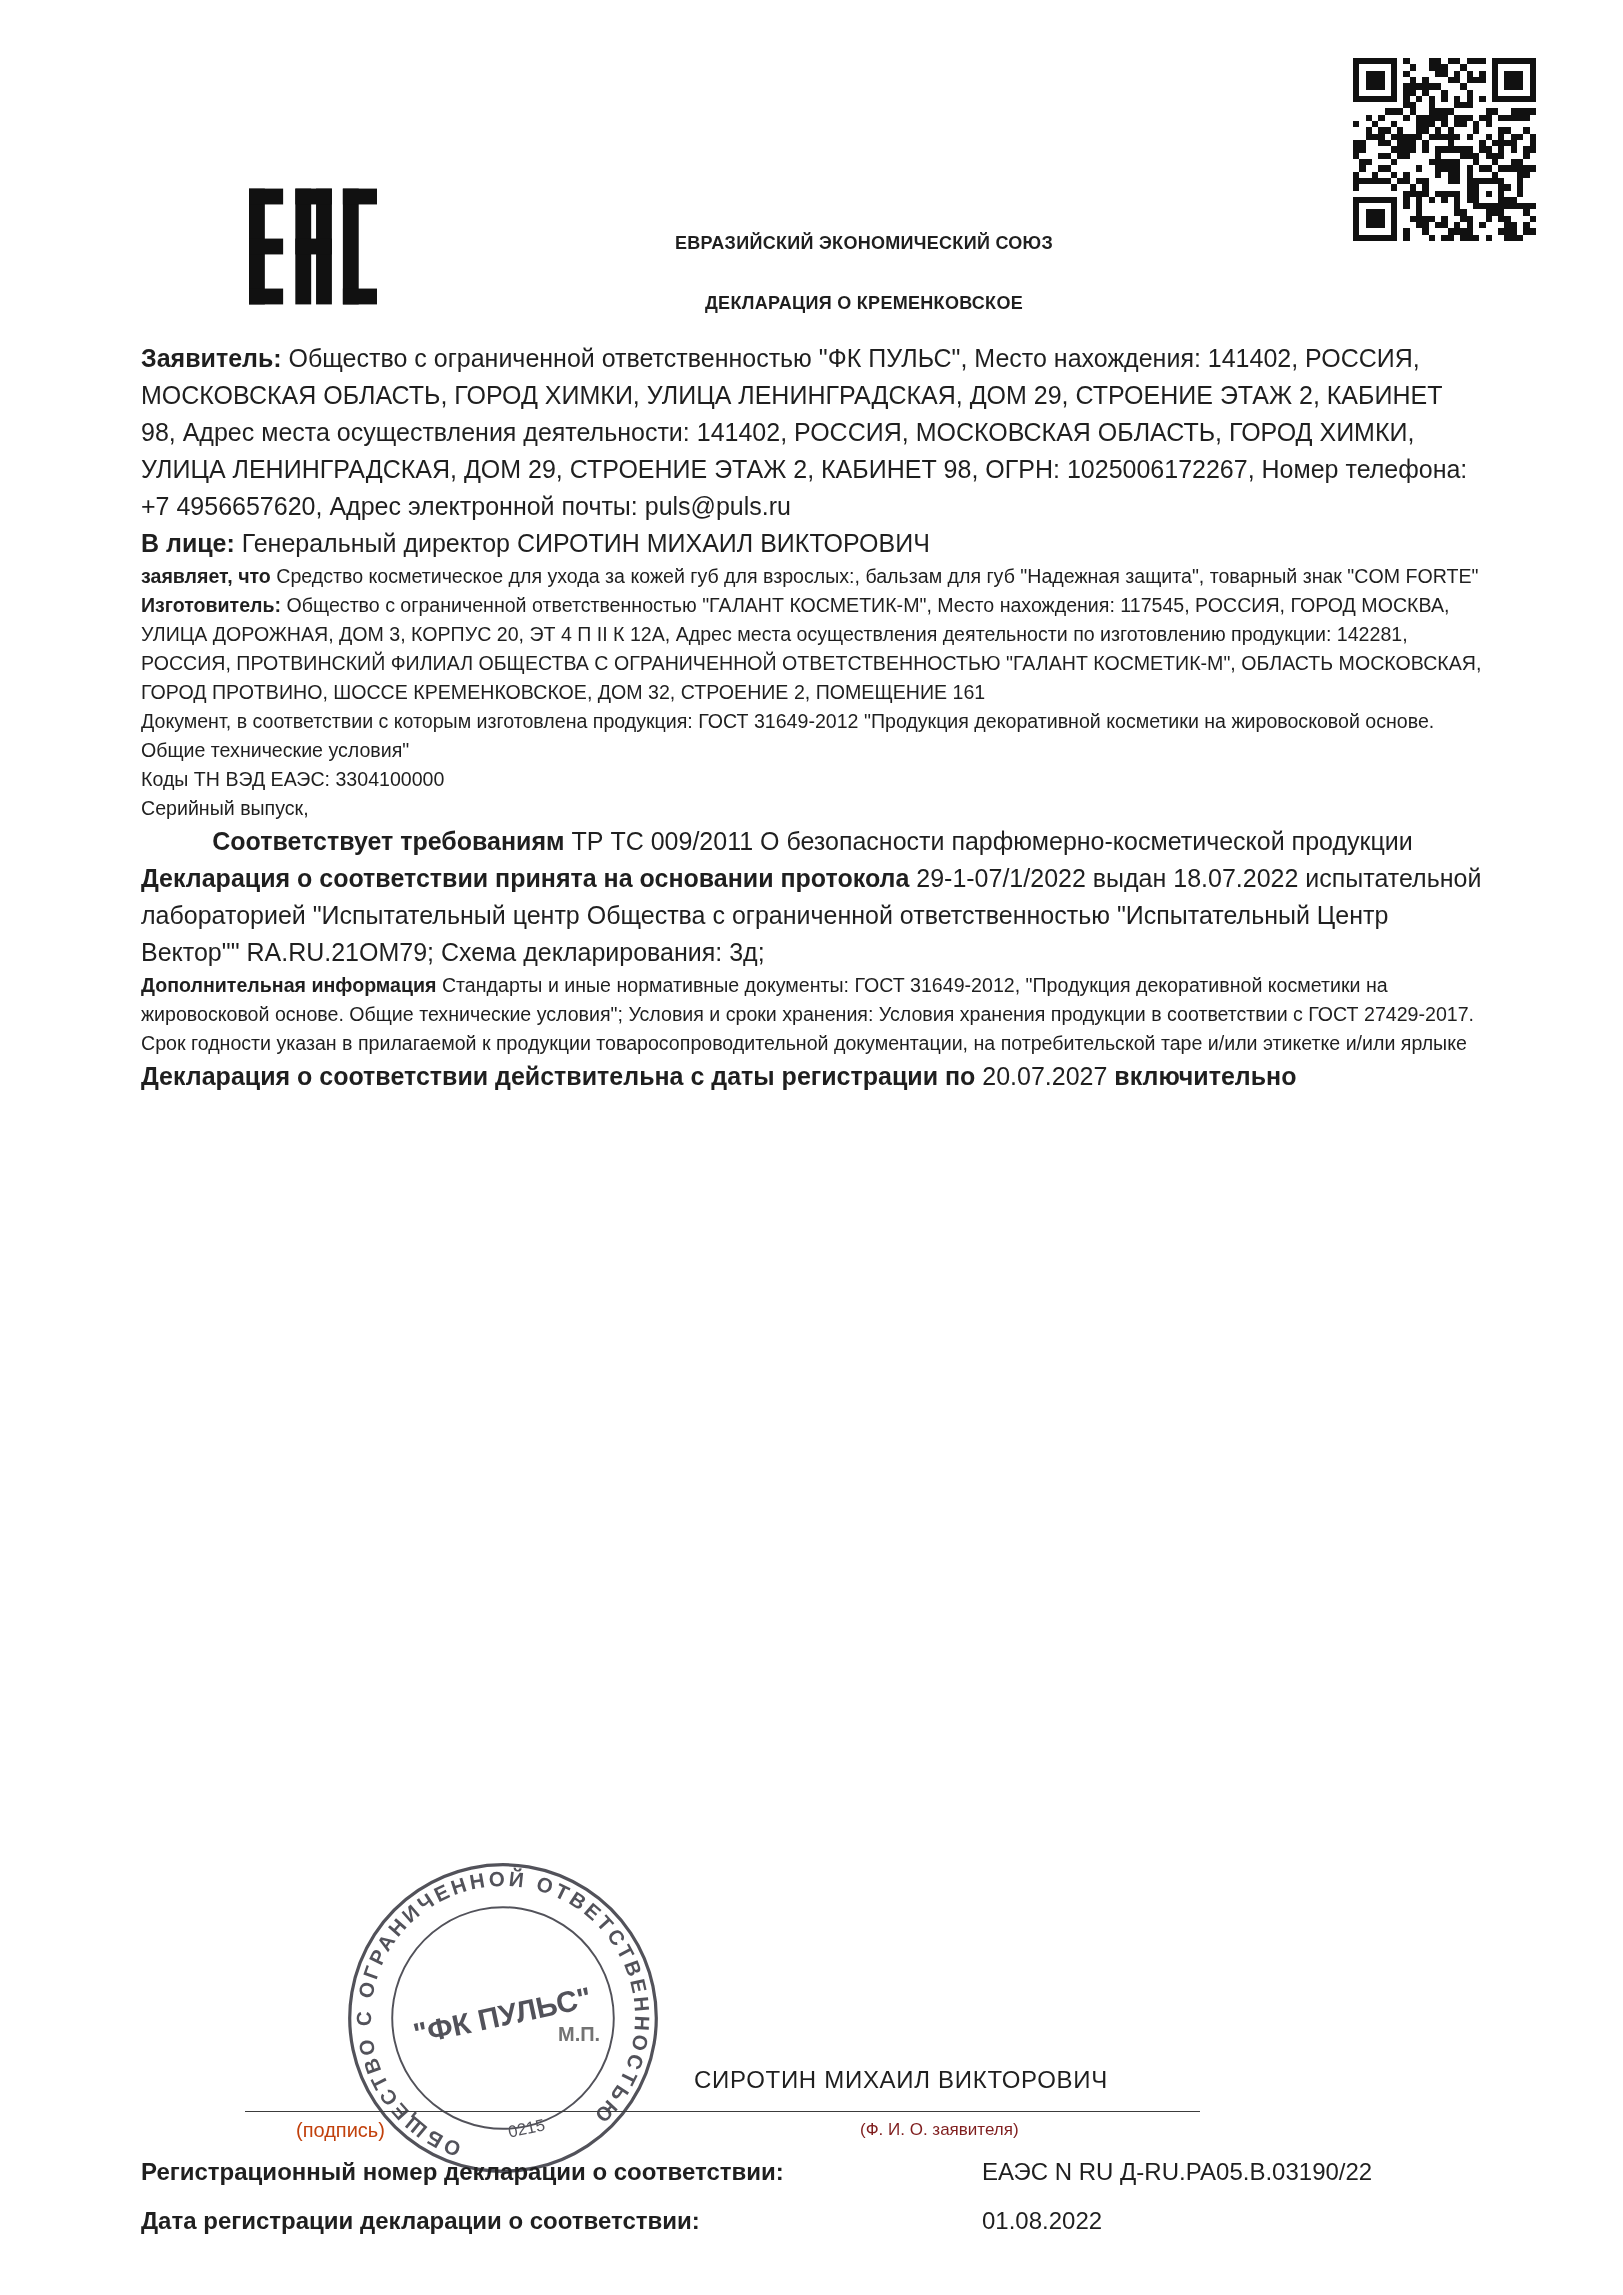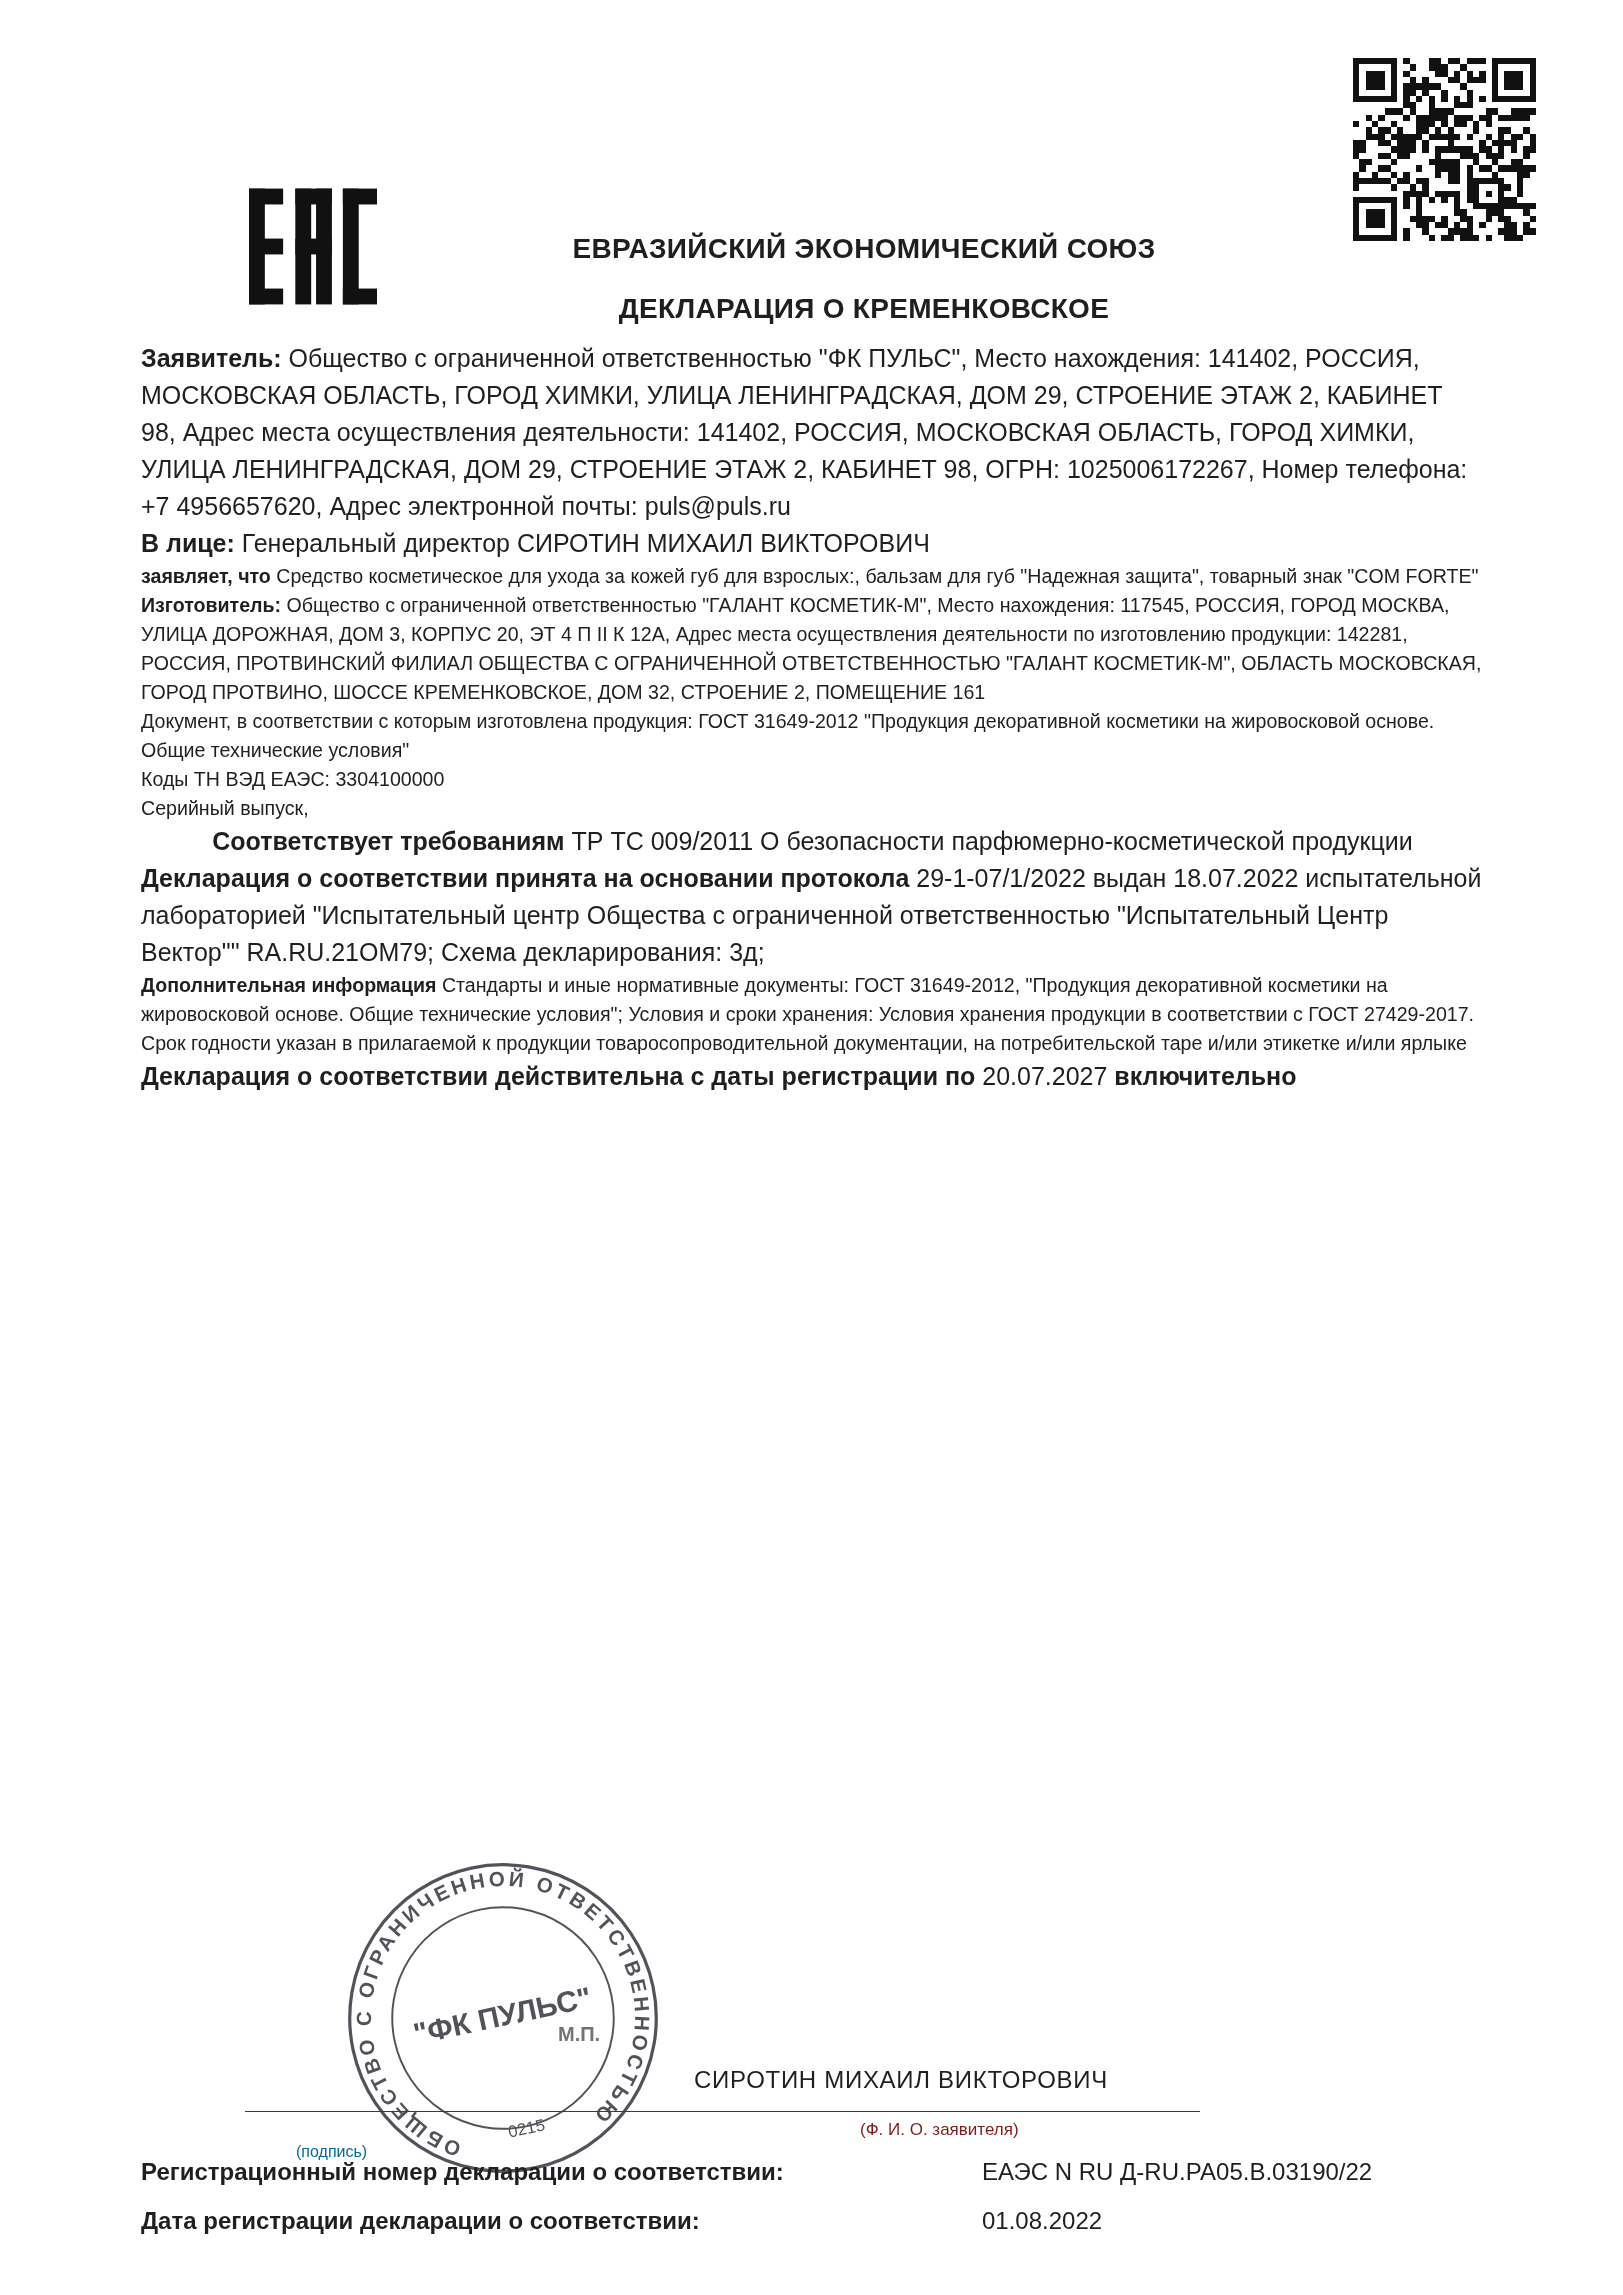--- a/index.html
+++ b/index.html
@@ -7,40 +7,40 @@
     position:relative;width:1623px;height:2295px;background:#ffffff;
     font-family:"Liberation Sans",sans-serif;color:#1f1f1f;overflow:hidden;
   }
   
   .eac-logo{position:absolute;left:249px;top:185px;width:128px;height:123px;}
   .qr{position:absolute;left:1353px;top:58px;width:183px;height:183px;}
   .qr svg{width:100%;height:100%;fill:#111;shape-rendering:crispEdges;}
   
   .h1,.h2{
     position:absolute;left:0;width:100%;box-sizing:border-box;padding-left:105px;
-    text-align:center;font-weight:bold;font-size:28px;letter-spacing:0.3px;
+    text-align:center;font-weight:bold;font-size:18px;letter-spacing:0.3px;
   }
   .h1{top:233px;}
   .h2{top:293px;}
   
   .content{position:absolute;left:141px;top:340px;width:1343px;}
   .content p{margin:0;}
   .big{font-size:25px;line-height:37px;}
   .small{font-size:19.6px;line-height:29px;}
   .mb6{margin-bottom:3.9px;}  .mb14{margin-bottom:9.2px;}
   .mb18{margin-bottom:11.8px;} .mb24{margin-bottom:15.7px;}
   .mb26{margin-bottom:17px;} .mb60{margin-bottom:39px;text-align:center;}
   b{font-weight:bold;}
   
   .stamp{position:absolute;left:342px;top:1857px;width:322px;height:322px;
          transform:rotate(-12deg);opacity:.88;}
   .stamp svg{width:100%;height:100%;}
   .sig-line{position:absolute;left:245px;top:2111px;width:955px;height:0;
             border-top:1.3px solid #3c3c3c;}
-  .podpis{position:absolute;left:296px;top:2119px;font-size:16px;color:#0369a1;margin-top:24px;}
+  .podpis{position:absolute;left:296px;top:2119px;font-size:20px;color:#c2410c;}
   .mp{position:absolute;left:558px;top:2023px;font-size:20px;font-weight:bold;color:#737373;}
   .fio-name{position:absolute;left:694px;top:2066px;font-size:24px;letter-spacing:0.7px;}
   .fio-label{position:absolute;left:860px;top:2120px;font-size:17px;color:#7f1d1d;}
   
   .reg-label{position:absolute;left:141px;font-size:24px;font-weight:bold;}
   .reg-value{position:absolute;left:982px;font-size:24px;}
   .row1{top:2158px;} .row2{top:2207px;}
 </style>
 </head>
 <body>

